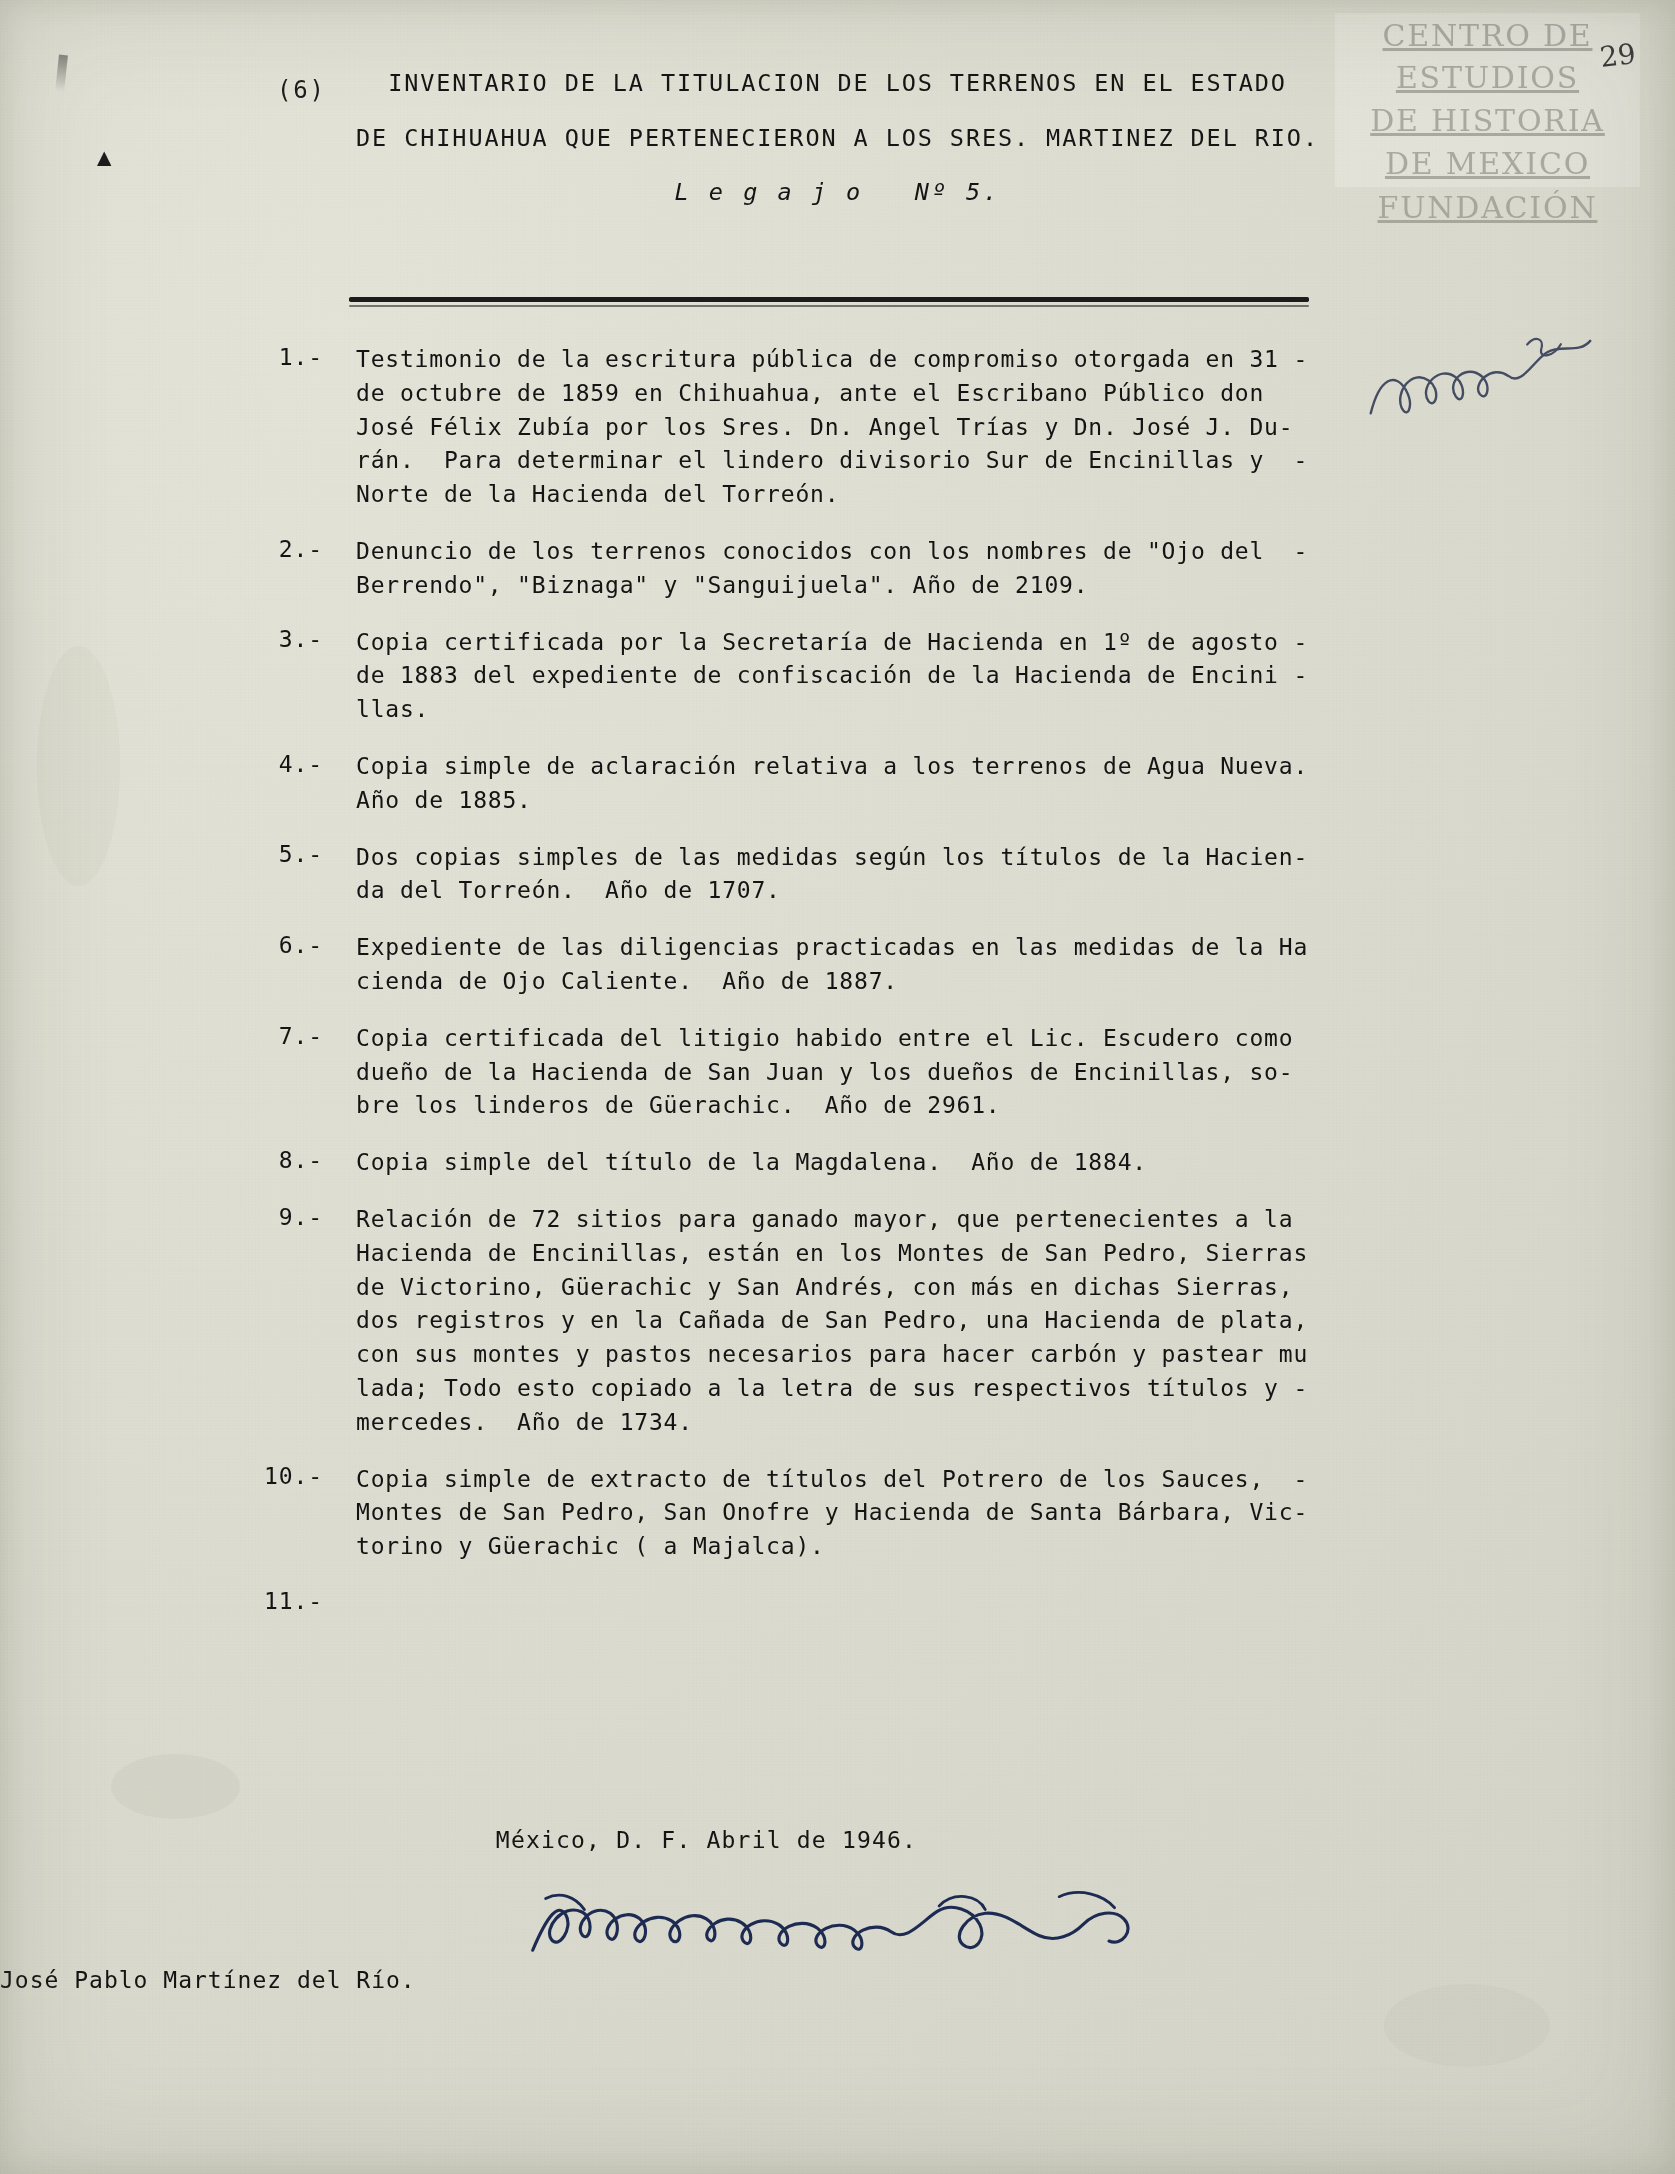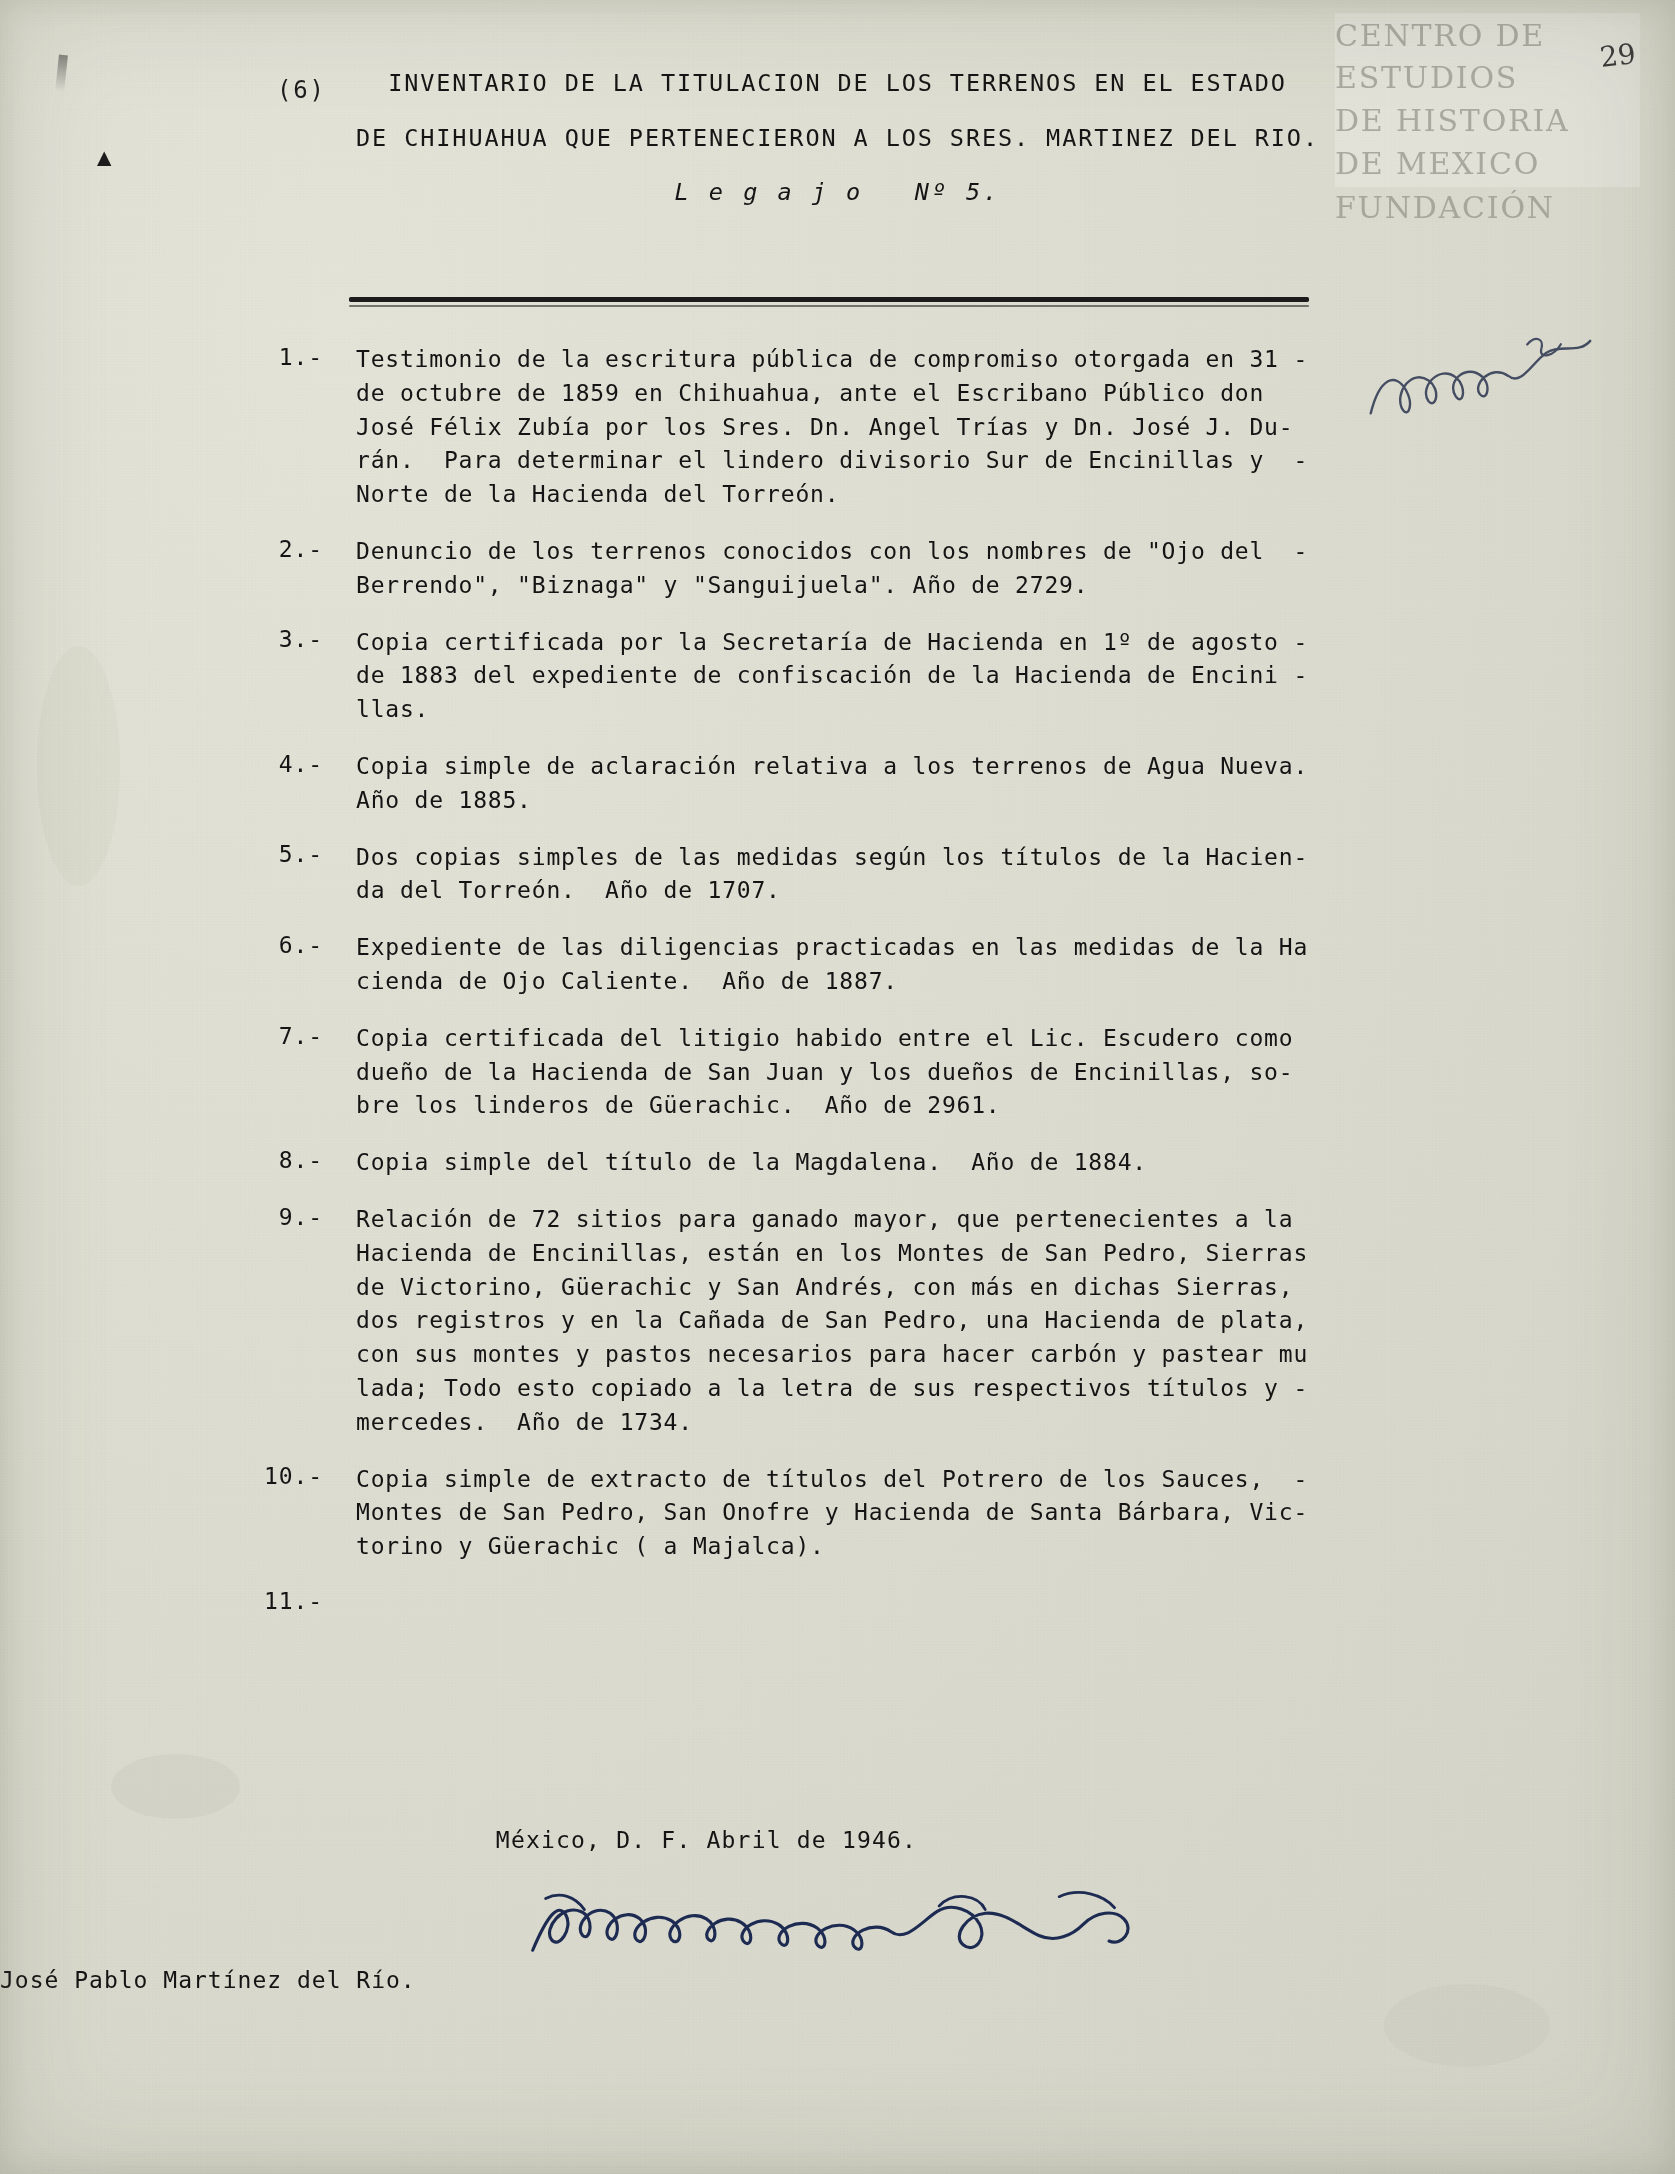--- a/index.html
+++ b/index.html
@@ -35,27 +35,29 @@
     position: absolute;
     inset: 0;
     pointer-events: none;
     box-shadow: inset 0 0 111px rgba(90,90,70,0.18), inset 0 0 28px rgba(70,70,50,0.12);
   }
   .watermark {
     position: absolute;
     top: 13px;
     right: 35px;
     width: 305px;
+    text-align: center;
     color: rgba(150,150,140,0.75);
     font-family: "DejaVu Serif", serif;
     font-size: 30px;
     letter-spacing: 1.8px;
     line-height: 1.42;
     text-transform: uppercase;
     pointer-events: none;
+    text-decoration: underline;
   }
   .watermark .wm-box {
     background: rgba(255,255,255,0.22);
     padding: 1.8px 0;
   }
   .corner-num {
     position: absolute;
     top: 39px;
     right: 39px;
     font-family: "DejaVu Serif", serif;
@@ -247,21 +249,21 @@
       <div class="body">Testimonio de la escritura pública de compromiso otorgada en 31 -
 de octubre de 1859 en Chihuahua, ante el Escribano Público don
 José Félix Zubía por los Sres. Dn. Angel Trías y Dn. José J. Du-
 rán.  Para determinar el lindero divisorio Sur de Encinillas y  -
 Norte de la Hacienda del Torreón.</div>
     </div>
 
     <div class="item">
       <div class="num">2.-</div>
       <div class="body">Denuncio de los terrenos conocidos con los nombres de "Ojo del  -
-Berrendo", "Biznaga" y "Sanguijuela". Año de 2729.</div>
+Berrendo", "Biznaga" y "Sanguijuela". Año de 2109.</div>
     </div>
 
     <div class="item">
       <div class="num">3.-</div>
       <div class="body">Copia certificada por la Secretaría de Hacienda en 1º de agosto -
 de 1883 del expediente de confiscación de la Hacienda de Encini -
 llas.</div>
     </div>
 
     <div class="item">

